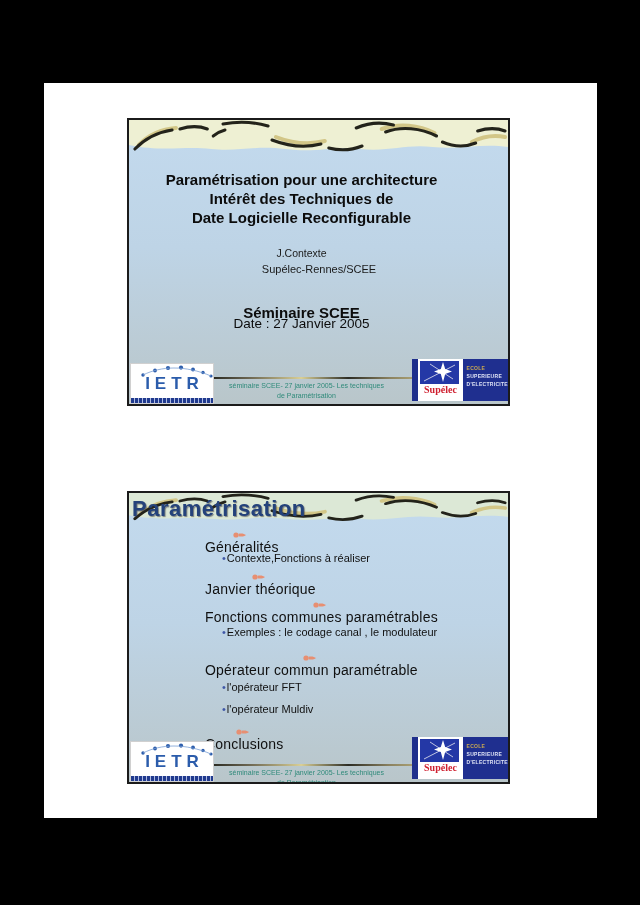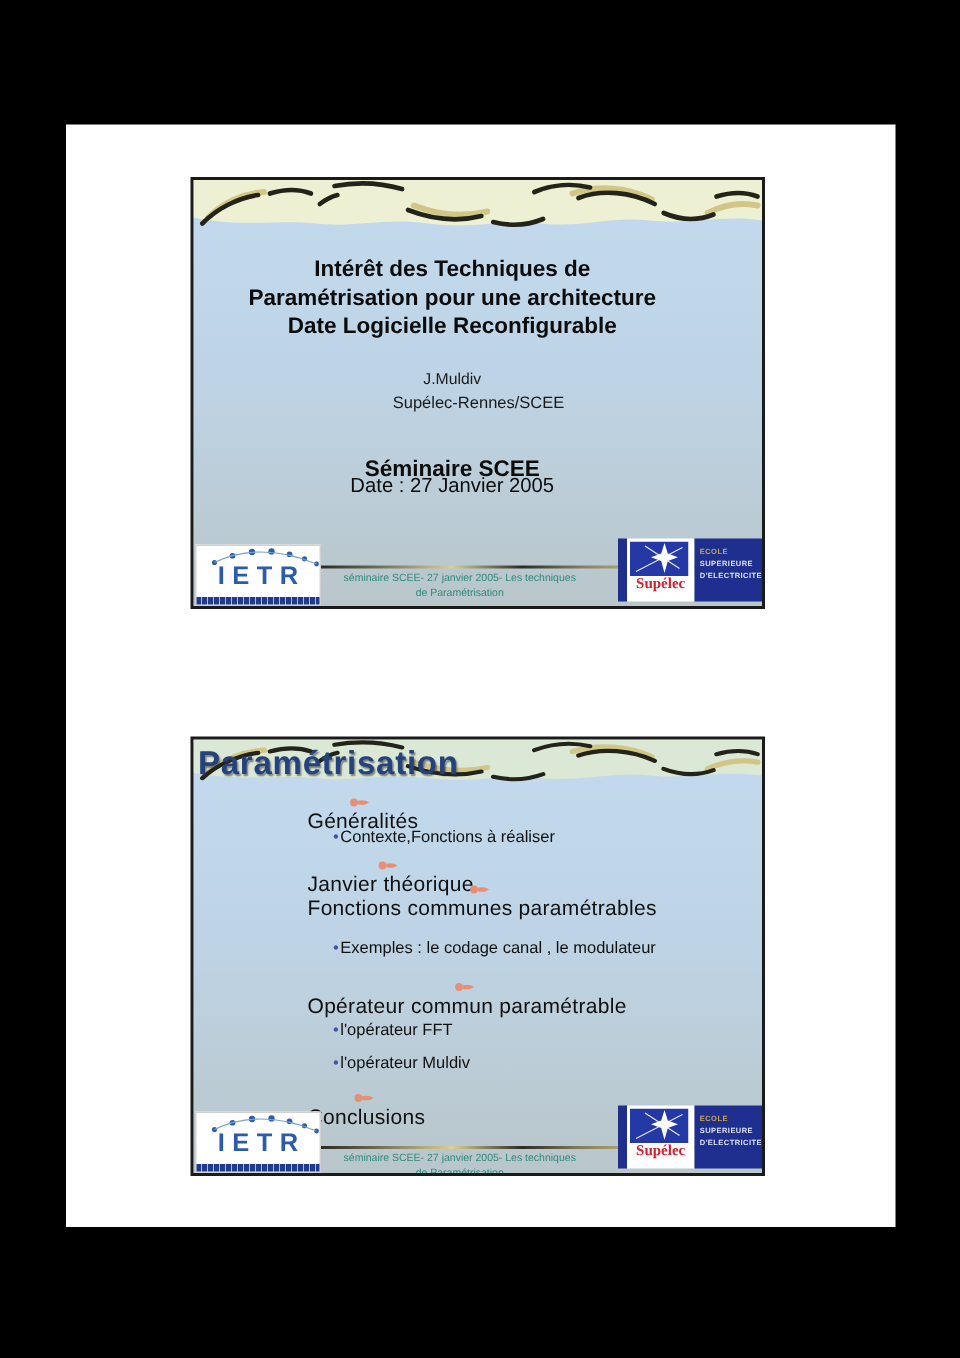--- a/index.html
+++ b/index.html
@@ -30,21 +30,21 @@
   .s1-date{position:absolute;top:196px;width:100%;font-size:13.5px;}
 
   
   .s2-title{position:absolute;left:3px;top:3px;z-index:3;font-size:22px;font-weight:bold;
             color:#24427b;text-shadow:1px 1px 1px rgba(45,45,55,.55);letter-spacing:.5px;text-align:right;}
   .b{position:absolute;display:flex;align-items:center;color:#101010;white-space:nowrap;}
   .l1{left:76px;font-size:14px;font-weight:500;letter-spacing:.2px;flex-direction:column;}
   .l2{left:93px;font-size:11px;}
   .pt{margin-right:4px;flex:0 0 auto;}
   .dot{color:#3f57a7;font-size:11px;margin-right:1px;}
-  .r0{top:38px;} .r1{top:59px;} .r2{top:80px;} .r3{top:96px;} .r4{top:133px;}
+  .r0{top:38px;} .r1{top:59px;} .r2{top:80px;} .r3{top:108px;} .r4{top:133px;}
   .r5{top:161px;} .r6{top:188px;} .r7{top:210px;} .r8{top:235px;}
 
   
   .rope{position:absolute;left:84px;right:1px;height:2px;z-index:1;
         background:linear-gradient(90deg,#2a2a22 0%,#6a6450 12%,#d9cf96 30%,#2c2c24 46%,#8a815f 60%,#cfc48a 78%,#30302a 95%);}
   .slide1 .rope{top:257px;}
   .slide2 .rope{top:271px;}
   .footer{position:absolute;left:55px;width:245px;text-align:center;font-size:7px;
           line-height:9.5px;color:#2f8a7a;z-index:2;}
   .slide1 .footer{top:261px;}
@@ -95,25 +95,25 @@
           <path class="stroke-dark" d="M232,8 C244,3 258,2 270,5"></path>
           <path class="stroke-dark" d="M262,12 C278,6 298,8 314,16"></path>
           <path class="stroke-dark" d="M320,22 C332,27 344,27 354,23"></path>
           <path class="stroke-dark" d="M356,11 C366,8 376,8 384,11"></path>
           <path class="stroke-dark" d="M86,16 C90,13 94,11 98,10"></path>
         </g>
       </svg>
 
       <div class="s1-block">
         <div class="s1-title">
+          <div>Paramétrisation  pour une architecture</div>
           <div>Intérêt des Techniques de</div>
-          <div>Paramétrisation  pour une architecture</div>
           <div>Date Logicielle Reconfigurable</div>
         </div>
-        <div class="s1-author">J.Muldiv</div>
+        <div class="s1-author">J.Contexte</div>
         <div class="s1-affil">Supélec-Rennes/SCEE</div>
         <div class="s1-seminar">Séminaire SCEE</div>
         <div class="s1-date">Date : 27 Janvier 2005</div>
       </div>
 
       <div class="rope"></div>
       <div class="footer">
         <div>séminaire SCEE- 27 janvier 2005- Les techniques</div>
         <div>de Paramétrisation</div>
       </div>

